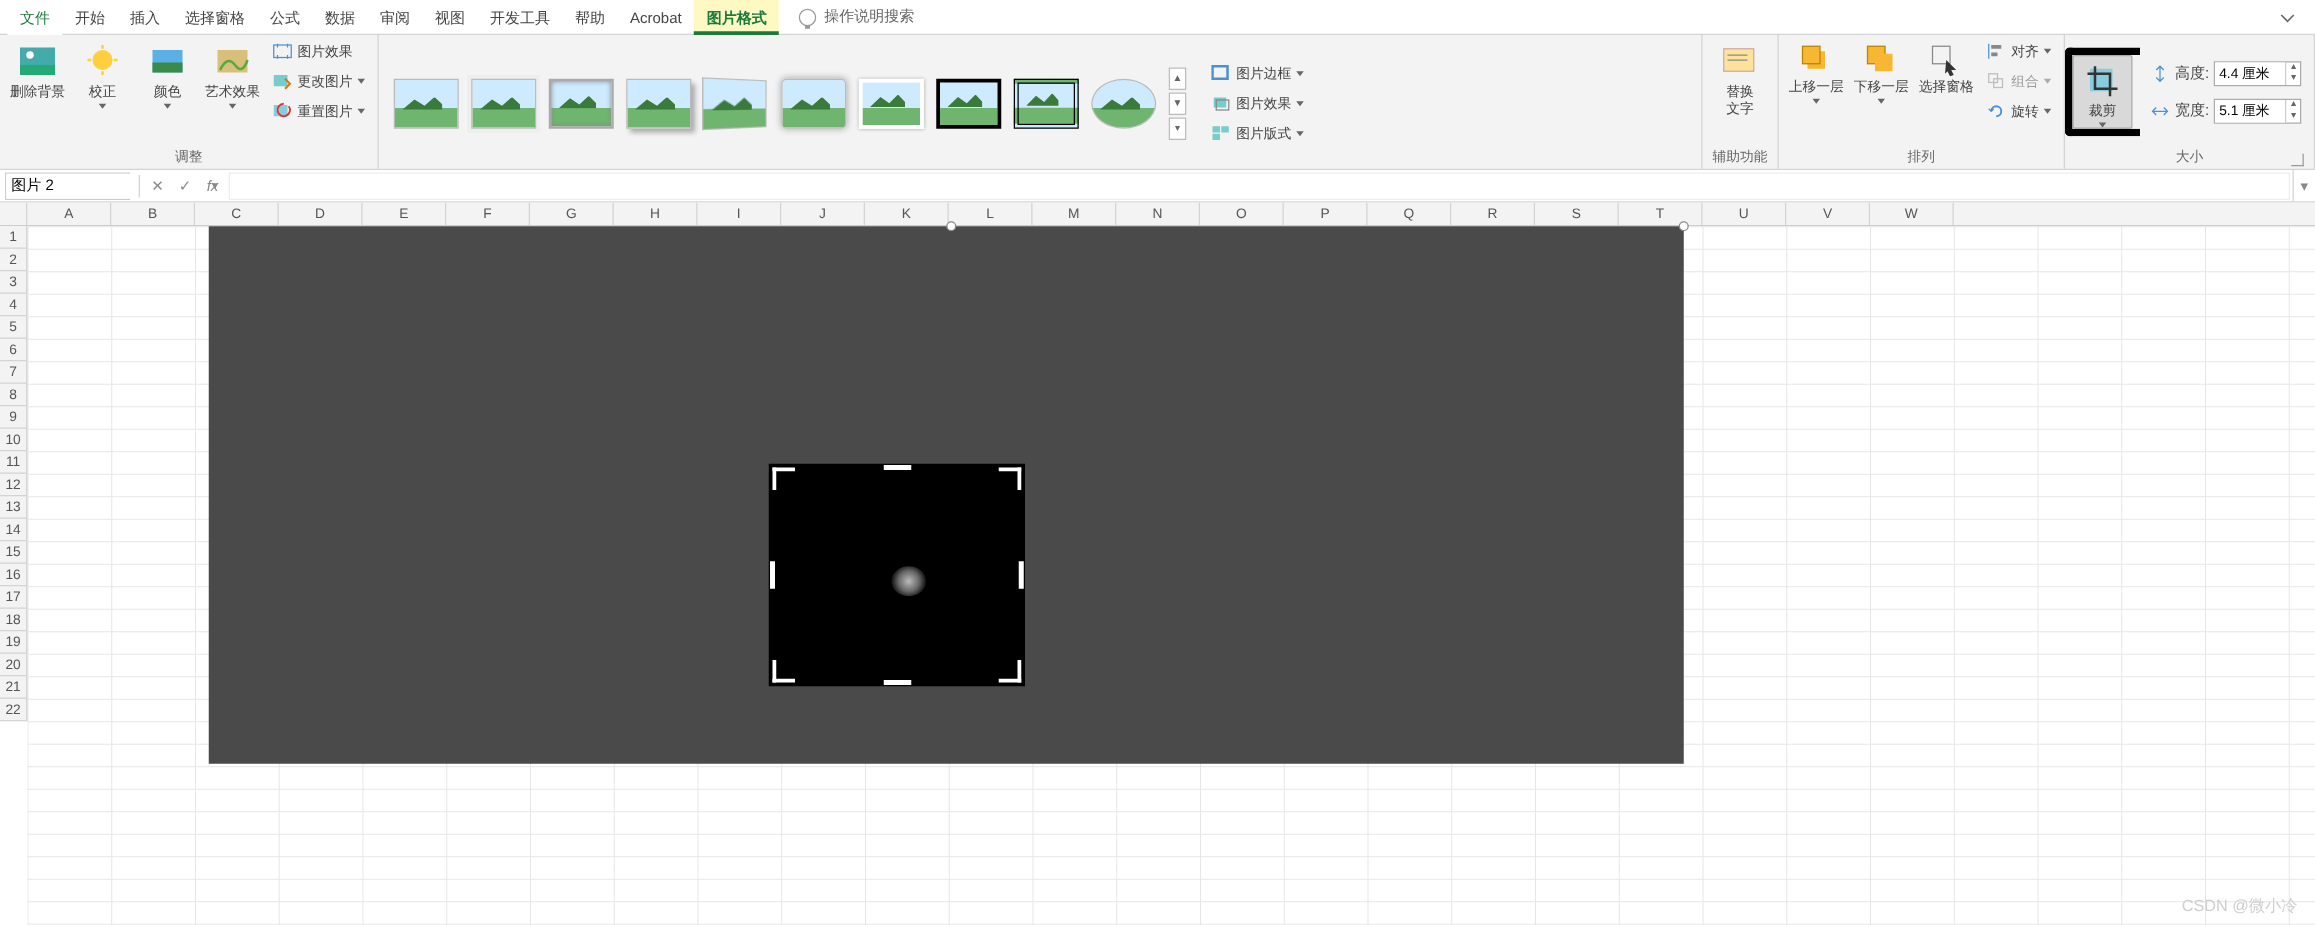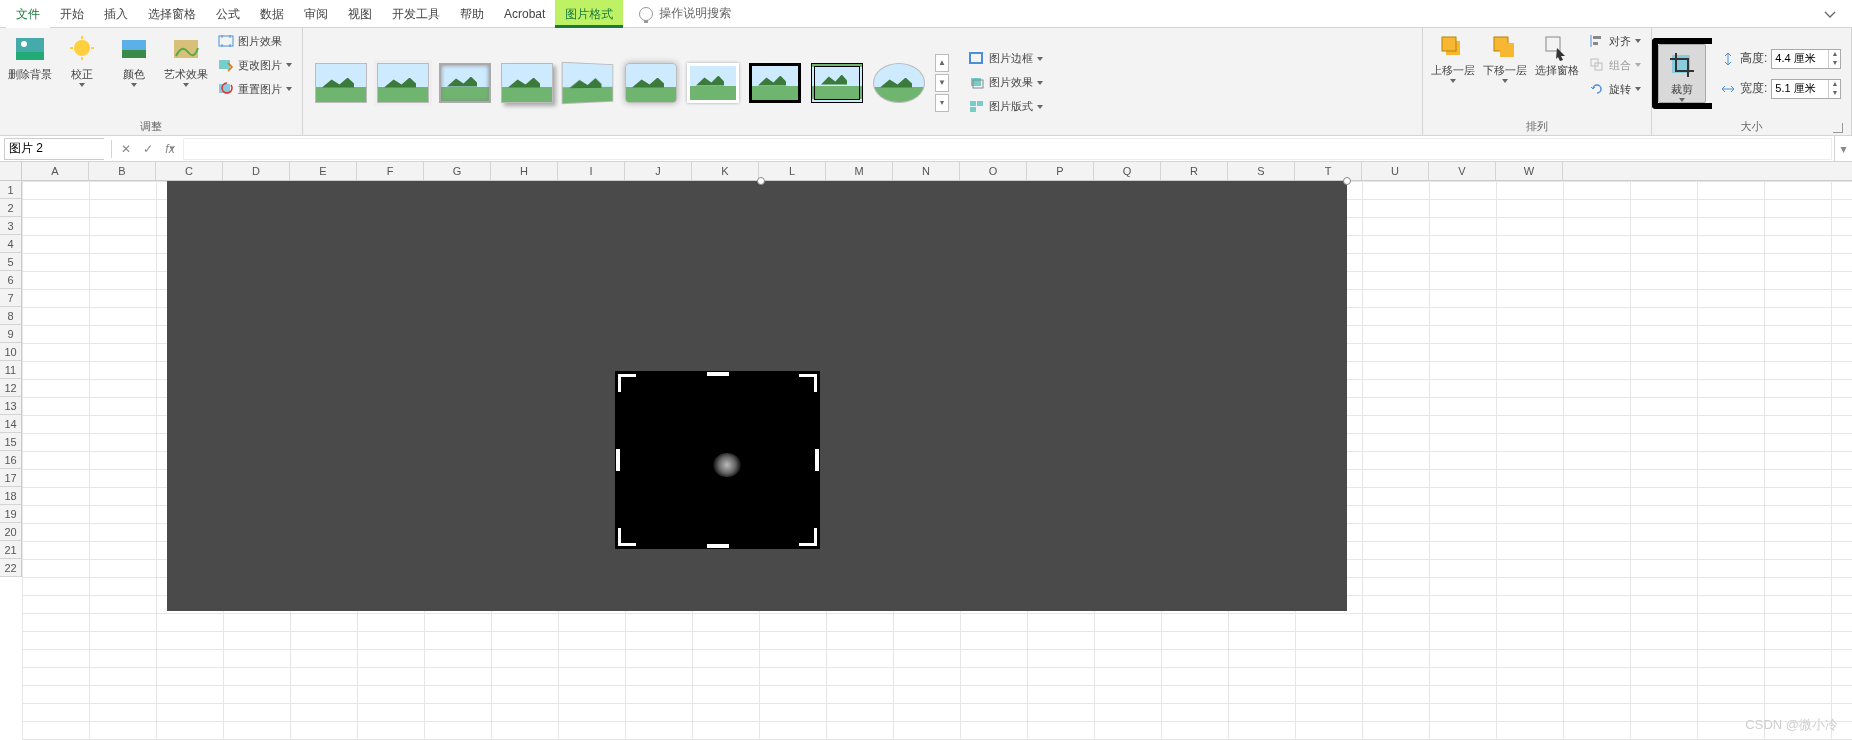--- a/index.html
+++ b/index.html
@@ -2,21 +2,21 @@
 <html><head>
 <meta charset="utf-8">
 <style>
   html,body{margin:0;padding:0;font-family:"Microsoft YaHei","Segoe UI",sans-serif;font-size:12px;color:#444;background:#fff;overflow:hidden}
   *{box-sizing:border-box}
   
   .tabs{display:flex;align-items:center;height:28px;border-bottom:1px solid #d4d4d4;padding:0 6px;gap:0}
   .tab{padding:0 10px;height:28px;line-height:28px;cursor:pointer;white-space:nowrap}
   .tab.file{background:#fff;color:#1a7a3b;font-weight:500}
   .tab.active{color:#1a7a3b;font-weight:600;border-bottom:3px solid #1a7a3b;background:#fff}
-  .tab.contextual{background:#bef264;color:#1a7a3b;font-weight:400}
+  .tab.contextual{background:#fef9c3;color:#1a7a3b;font-weight:700}
   .tellme{display:flex;align-items:center;gap:6px;margin-left:16px;color:#666}
   .bulb{width:14px;height:14px;border:1px solid #999;border-radius:50%;position:relative}
   .bulb::before{content:"";position:absolute;left:4px;bottom:-3px;width:4px;height:3px;background:#999}
   .tabs-spacer{flex:1}
   .tabs-end{display:flex;align-items:center;gap:8px;padding-right:8px}
   .mini-btn{width:16px;height:16px;display:flex;align-items:center;justify-content:center;color:#666}
   
   .ribbon{display:flex;height:108px;border-bottom:1px solid #d4d4d4;background:#f3f3f3}
   .group{display:flex;flex-direction:column;border-right:1px solid #d4d4d4;padding:2px 6px 0}
   .group-body{flex:1;display:flex;align-items:flex-start;gap:4px}
@@ -256,20 +256,36 @@
                 <rect x="1" y="8" width="6" height="5" fill="#7cc"></rect>
               </svg>
             </span>
           <span class="lbl">图片版式</span>
             <span class="car"></span>
         </div>
       </div>
     </div>
   </div>
 
+  <div class="group">
+    <div class="group-body">
+      <div class="bigbtn">
+        <span class="ic">
+            <svg viewBox="0 0 32 32">
+              <rect x="3" y="5" width="24" height="18" fill="#fce29a" stroke="#caa"></rect>
+              <line x1="6" y1="10" x2="22" y2="10" stroke="#888"></line>
+              <line x1="6" y1="14" x2="22" y2="14" stroke="#888"></line>
+            </svg>
+          </span>
+        <span class="lbl">替换
+文字</span>
+      </div>
+    </div>
+    <div class="group-label">辅助功能</div>
+  </div>
 
   <div class="group">
     <div class="group-body">
       <div class="bigbtn">
         <span class="arricon">
             <svg viewBox="0 0 28 28">
               <rect x="7" y="7" width="14" height="14" fill="#f7b733"></rect>
               <rect x="3" y="3" width="14" height="14" fill="#f7b733" stroke="#b78300"></rect>
             </svg>
           </span>

